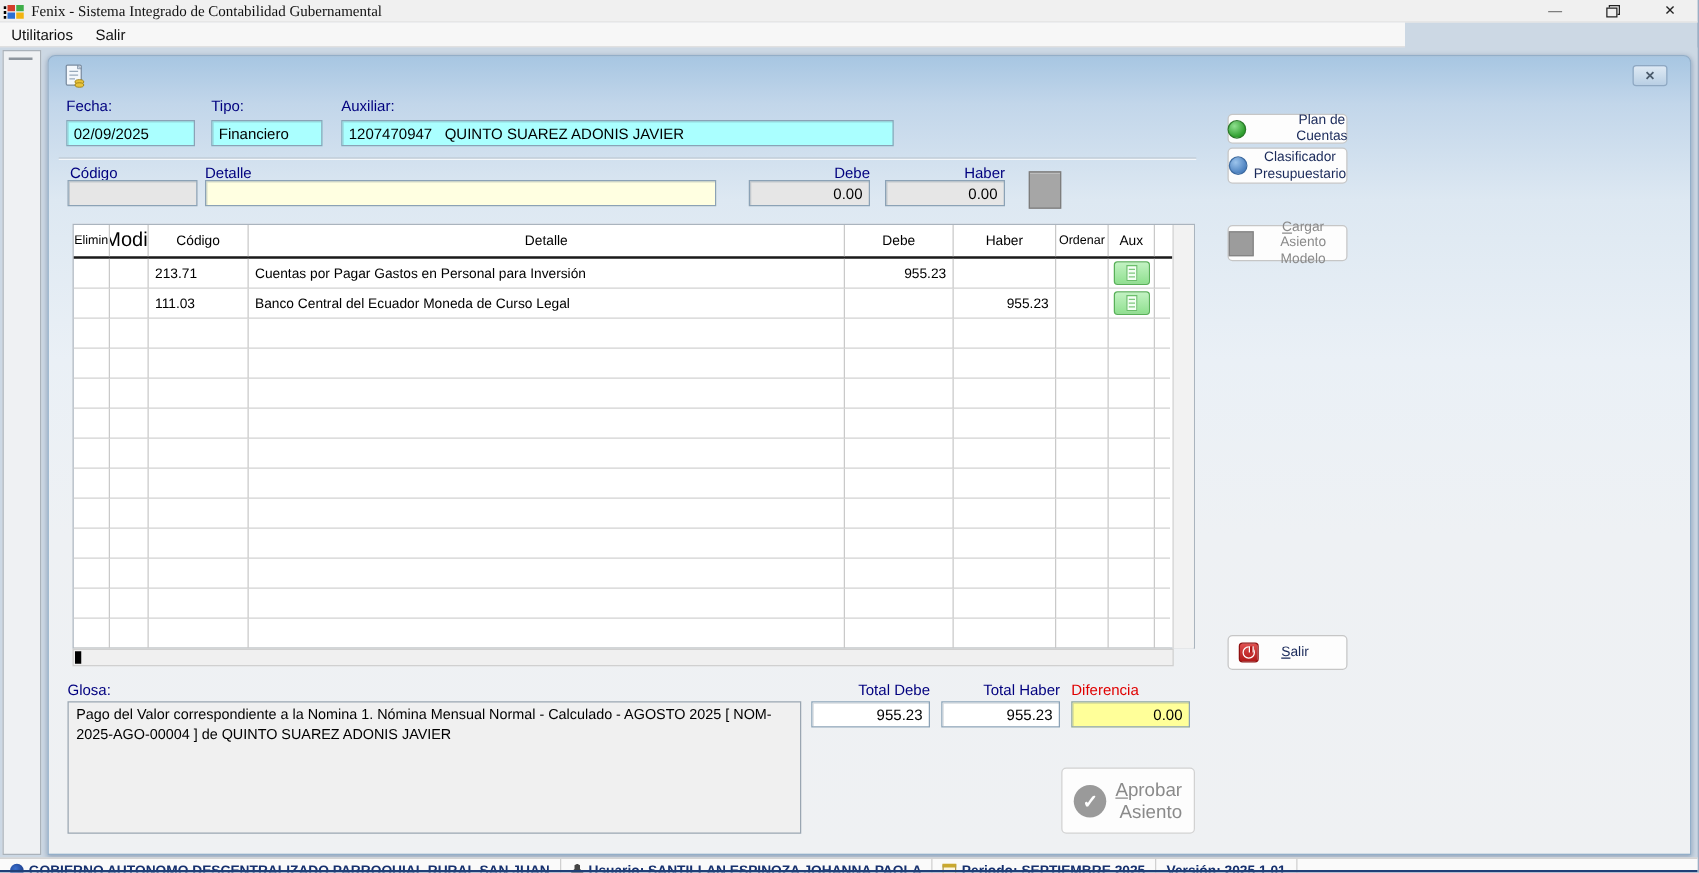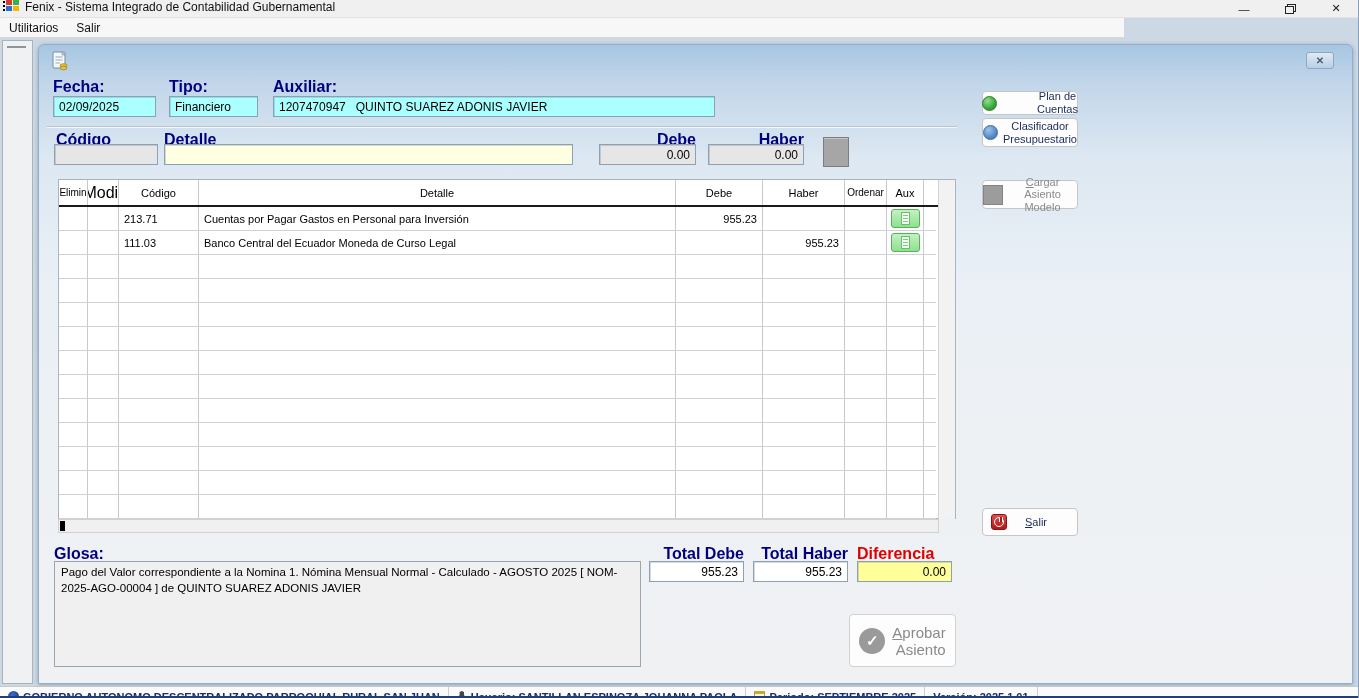--- a/index.html
+++ b/index.html
@@ -6,22 +6,23 @@
   html,body { width:1359px; height:698px; overflow:hidden; }
   body {
     font-family:"Liberation Sans", sans-serif;
     background:#ccd8e4;
     position:relative;
     border-right:1px solid #8aa0b8;
   }
   
   .titlebar{
     position:absolute; left:0; top:0; width:1359px; height:18px;
-    background:#f0f0f0; display:flex; align-items:flex-start; font-size:12px; color:#111;
+    background:#f0f0f0; display:flex; align-items:flex-end; font-size:12px; color:#111;
     border-bottom:1px solid #e2e2e2;
+    font-family:Liberation Serif, serif;
   }
   .win-logo{ width:16px; height:13px; margin:0 4px 0 3px; position:relative; display:inline-block; }
   .win-logo .sq{ position:absolute; width:6px; height:5px; }
   .win-logo .r{ left:3px; top:0; background:#d43d2a; }
   .win-logo .g{ left:10px; top:0; background:#3fae49; }
   .win-logo .b{ left:3px; top:6px; background:#2b6fd4; }
   .win-logo .y{ left:10px; top:6px; background:#f2b411; }
   .win-logo .wave{ position:absolute; left:0; top:1px; width:2px; height:10px; background:repeating-linear-gradient(#000 0 2px, transparent 2px 4px); }
   .title-text{ flex:1; padding-left:2px; }
   .win-controls{ display:flex; height:100%; }
@@ -49,21 +50,21 @@
     border:1px solid #93aec8; border-radius:6px 6px 0 0;
     box-shadow:0 1px 4px rgba(40,70,110,.35);
     font-size:11px;
   }
   .doc-icon{ position:absolute; left:10px; top:5px; }
   .child-close{
     position:absolute; right:18px; top:7px; width:28px; height:17px;
     background:linear-gradient(#dfeaf4,#b9cfe4); border:1px solid #8fa8c2; border-radius:3px;
     display:flex; align-items:center; justify-content:center; font-size:10px; font-weight:bold; color:#4a5a6a;
   }
-  .lbl{ position:absolute; color:#00007f; font-weight:bold; font-size:16px; }
+  .lbl{ position:absolute; color:#00007f; font-weight:normal; font-size:12px; }
   .field{
     position:absolute; border:1px solid #8ba2b6; background:#fff; height:21px;
     display:flex; align-items:center; padding:0 5px; font-size:12px; color:#000;
     box-shadow:inset 1px 1px 0 rgba(90,110,130,.25); white-space:pre;
   }
   .field.cyan{ background:#aaffff; }
   .field.gray{ background:#e6e6e6; }
   .field.yellow{ background:#ffffe1; }
   .field.white{ background:#ffffff; }
   .field.diff{ background:#ffff99; }

